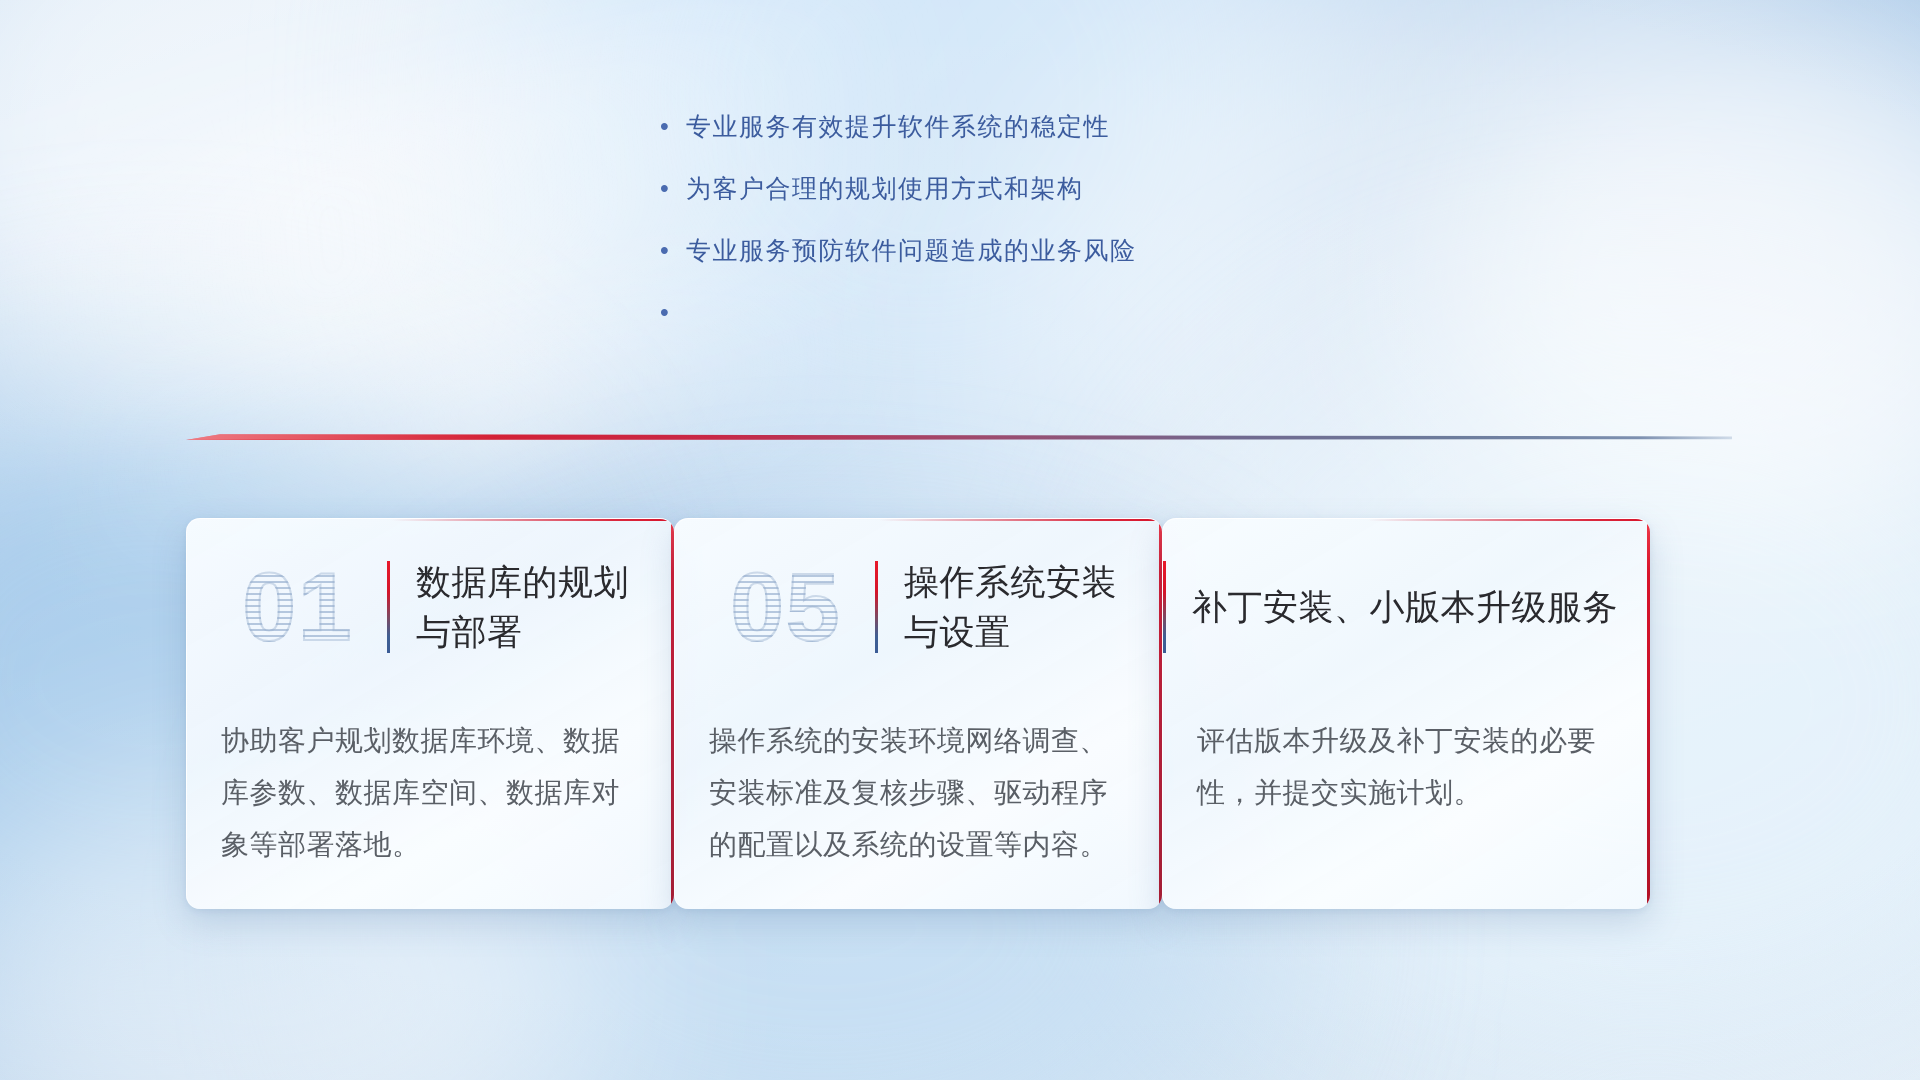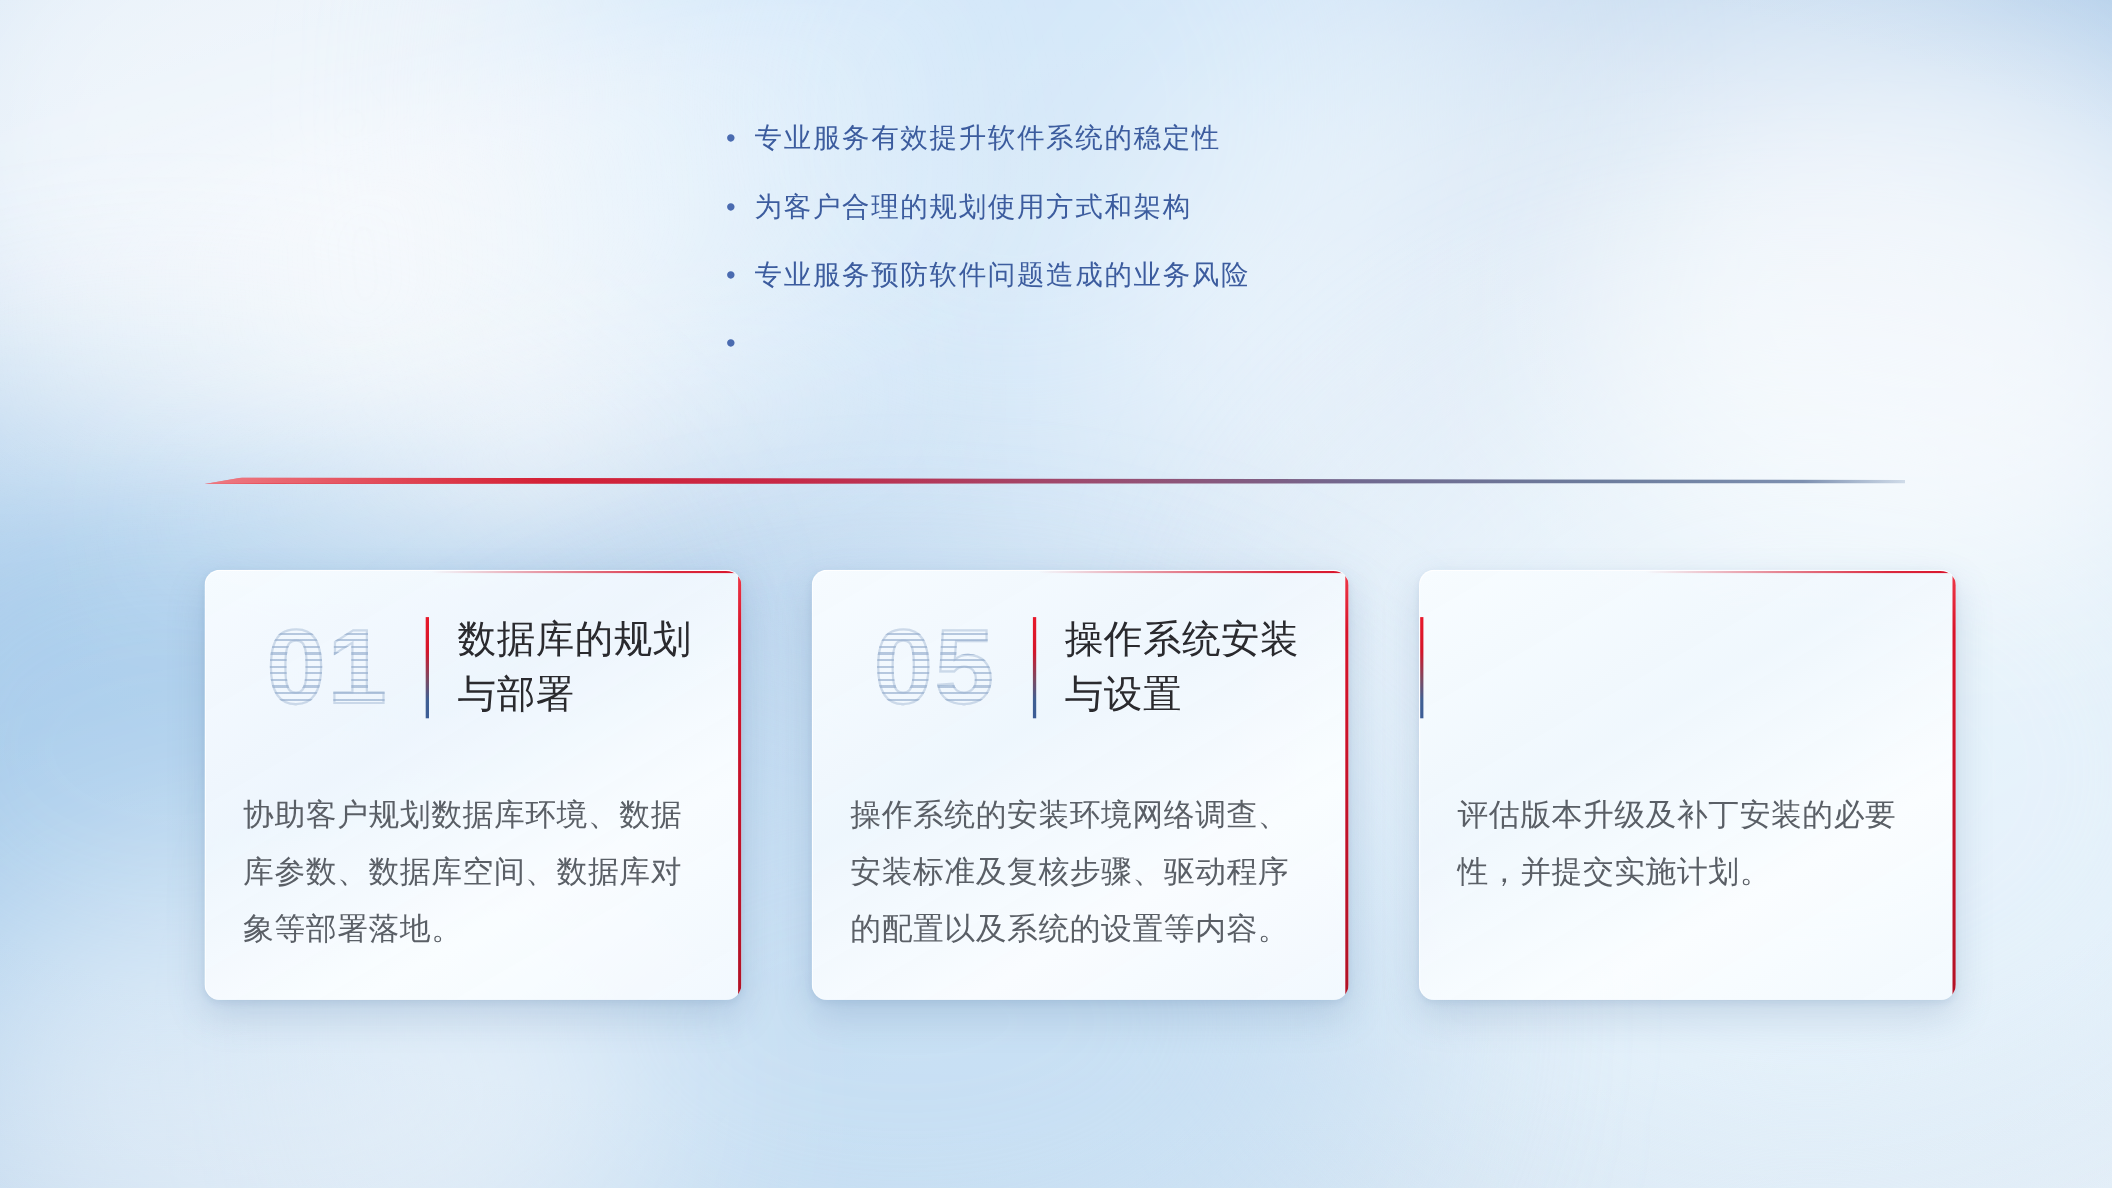--- a/index.html
+++ b/index.html
@@ -65,21 +65,21 @@
     background:linear-gradient(90deg,#e0101f 0%,#d41226 16%,#c62140 34%,#9b4a6e 52%,#70698f 68%,#6c7c9c 82%,#7d90b0 94%,rgba(140,165,195,.35) 100%);
     clip-path:polygon(0 62%,2.2% 26%,100% 40%,100% 58%);
   }
   #divider .shine{
     position:absolute;left:0;top:0;width:100%;height:100%;
     background:linear-gradient(90deg,rgba(255,255,255,.45) 0%,rgba(255,255,255,.05) 20%,rgba(255,255,255,0) 60%);
     clip-path:polygon(0 62%,2.2% 26%,100% 40%,100% 50%);
   }
 
   
-  #cards{position:absolute;left:186px;top:518px;display:flex;gap:64px;}
+  #cards{position:absolute;left:186px;top:518px;display:flex;}
   .card{
     position:relative;width:487px;height:390px;border-radius:14px;
     background:linear-gradient(150deg,rgba(248,252,255,.96) 0%,rgba(240,247,253,.95) 38%,rgba(250,253,255,.97) 70%,rgba(243,249,254,.96) 100%);
     box-shadow:0 14px 34px rgba(84,120,166,.22), 0 2px 6px rgba(84,120,166,.12);
     overflow:hidden;
     border-top:1px solid rgba(255,255,255,.9);
     border-left:1px solid rgba(255,255,255,.85);
   }
   .card .edge{
     position:absolute;right:0;top:0;width:3px;height:100%;
@@ -186,17 +186,18 @@
       <div class="ttl">操作系统安装与设置</div>
     </div>
     <div class="body">操作系统的安装环境网络调查、安装标准及复核步骤、驱动程序的配置以及系统的设置等内容。</div>
   </div>
 
   <div class="card">
     <div class="edge"></div>
     <div class="edgetop"></div>
     <div class="hdr">
       <div class="sep"></div>
+      <div class="ttl">补丁安装、小版本升级服务</div>
     </div>
     <div class="body">评估版本升级及补丁安装的必要性，并提交实施计划。</div>
   </div>
 
 </div>
 
 </body></html>

